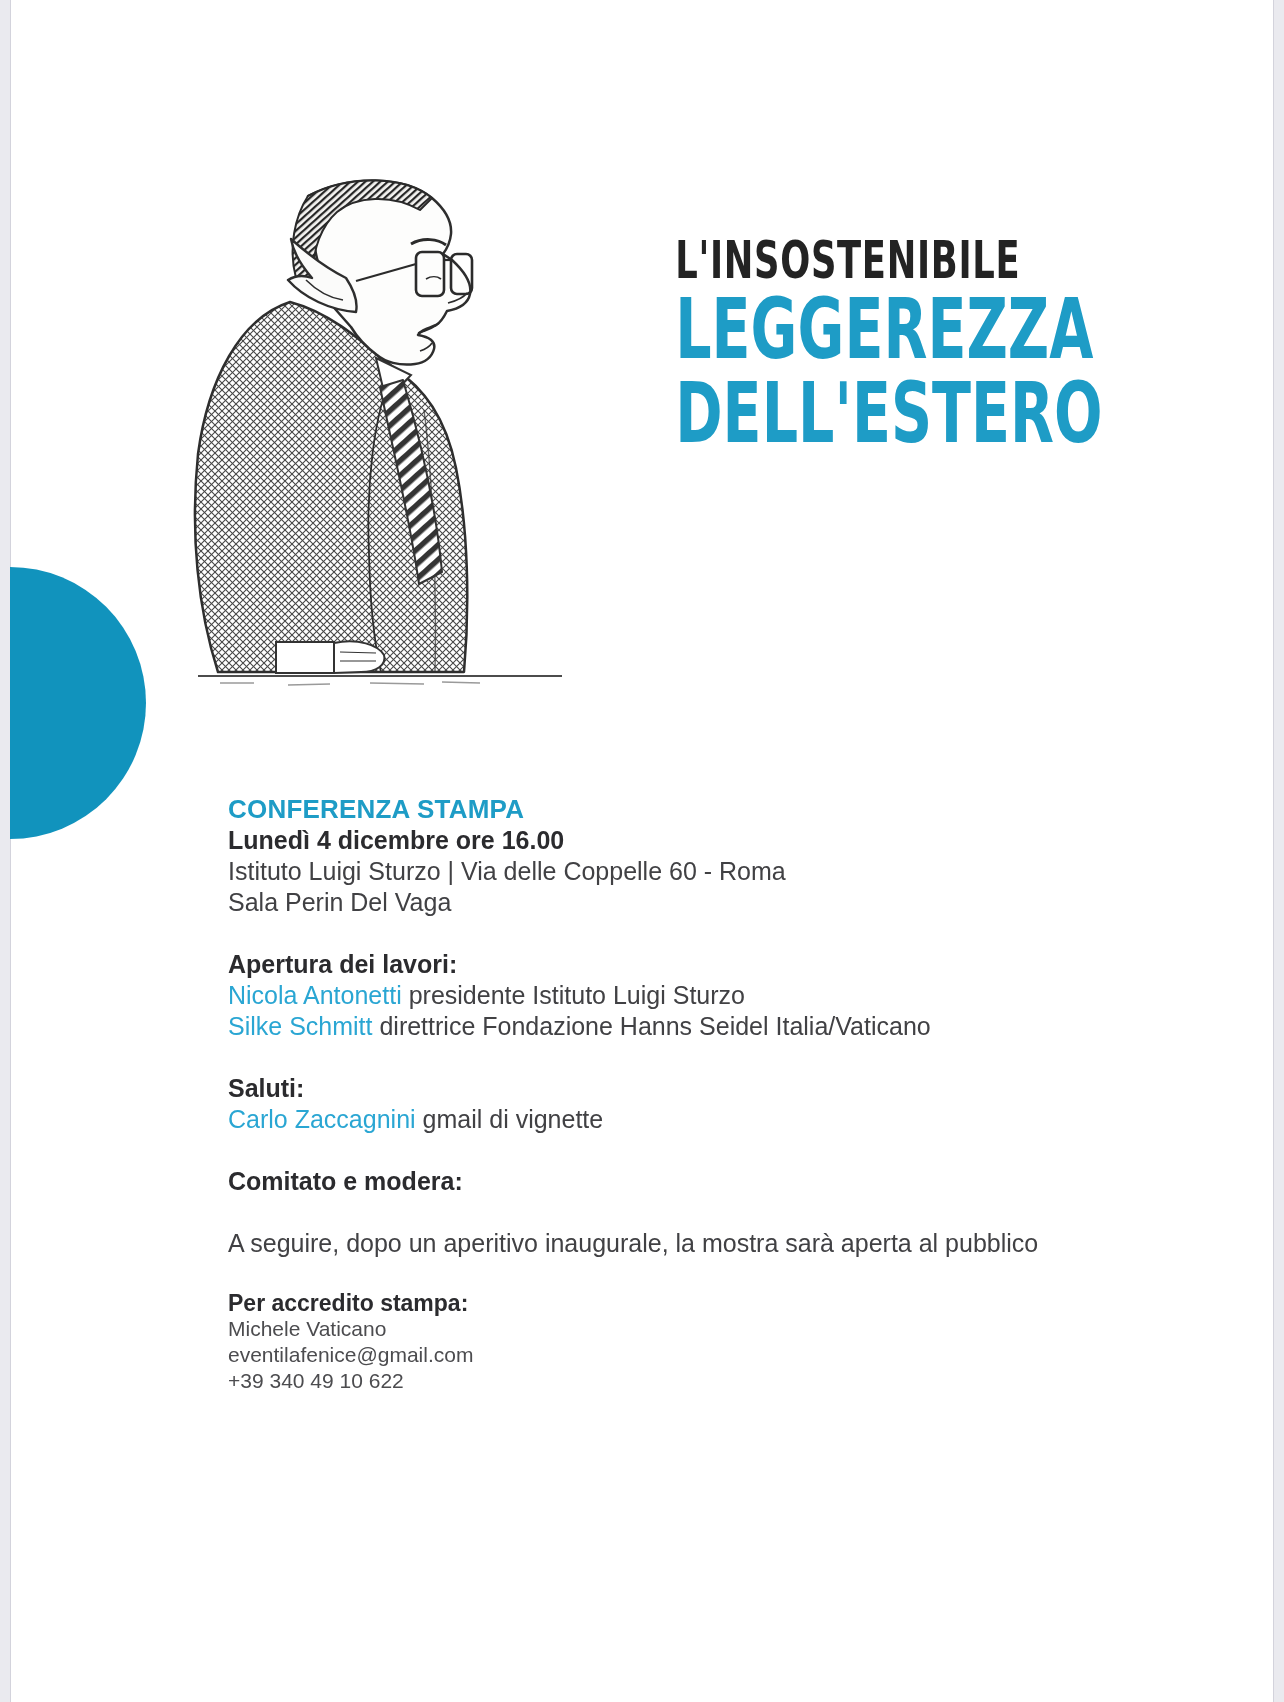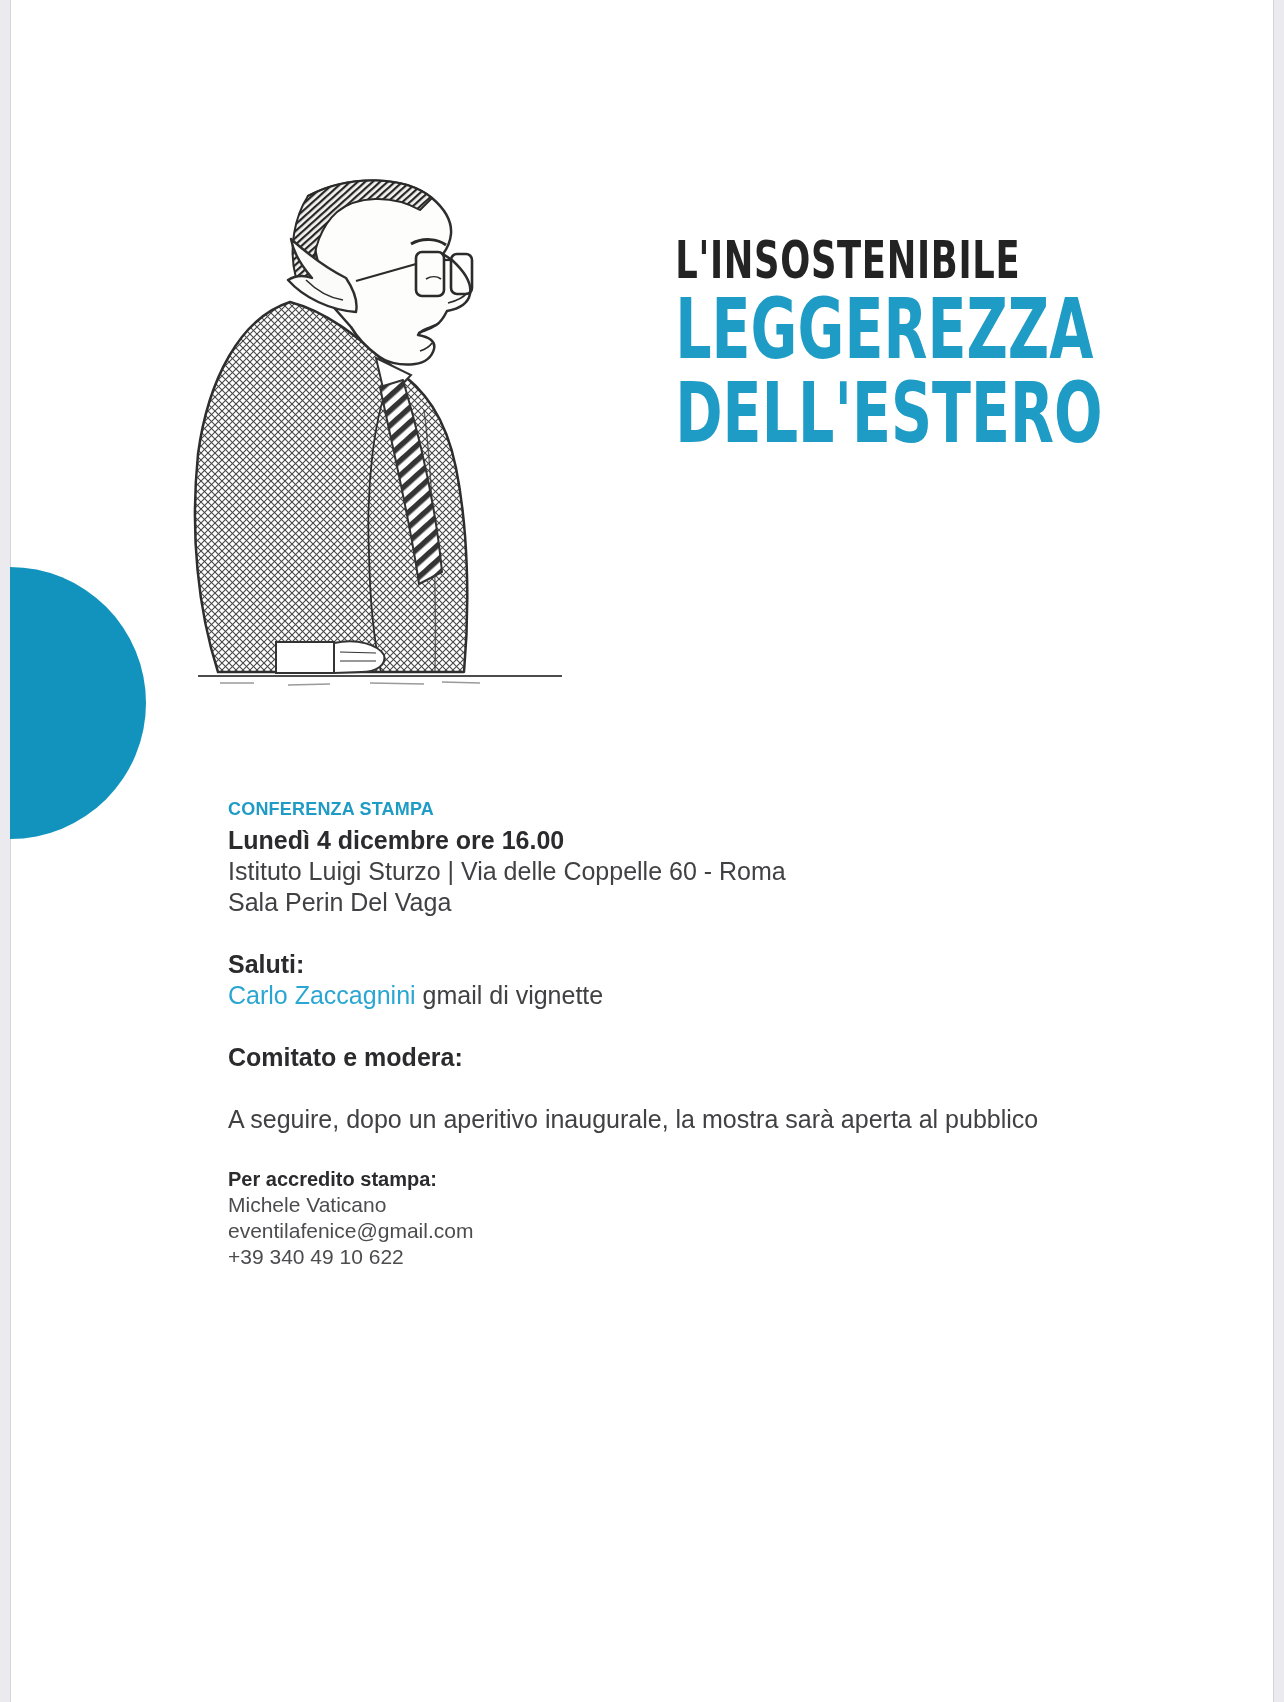--- a/index.html
+++ b/index.html
@@ -42,26 +42,26 @@
 
   .caricature{position:absolute;left:180px;top:152px;width:390px;height:540px;}
 
   .col{
     position:absolute;left:228px;top:794px;width:860px;
     font-size:25px;line-height:31px;color:var(--text);
   }
   .col p{margin:0;}
   .block{margin:0 0 31px 0;}
   .kicker{
-    color:var(--accent-blue);font-weight:bold;font-size:18px;letter-spacing:.2px;
+    color:var(--accent-blue);font-weight:bold;font-size:26px;letter-spacing:.2px;
   }
   .strong{font-weight:bold;color:var(--bold-text);}
   .person{color:var(--name-blue);}
   .contact{font-size:21px;line-height:26px;color:#4c4c4f;}
-  .contact .strong{font-size:20px;}
+  .contact .strong{font-size:23px;}
 </style>
 </head>
 <body>
 
 <div class="side-strip left"></div>
 <div class="side-strip right"></div>
 
 <div class="blue-circle"></div>
 
 <svg class="caricature" viewBox="0 0 390 540" xmlns="http://www.w3.org/2000/svg">
@@ -169,20 +169,25 @@
 <div class="col">
 
   <p class="kicker block">CONFERENZA STAMPA</p>
 
   <div class="block">
     <p class="strong">Lunedì 4 dicembre ore 16.00</p>
     <p>Istituto Luigi Sturzo | Via delle Coppelle 60 - Roma</p>
     <p>Sala Perin Del Vaga</p>
   </div>
 
+  <div class="block">
+    <p class="strong">Apertura dei lavori:</p>
+    <p><span class="person">Nicola Antonetti</span> <span>presidente Istituto Luigi Sturzo</span></p>
+    <p><span class="person">Silke Schmitt</span> <span>direttrice Fondazione Hanns Seidel Italia/Vaticano</span></p>
+  </div>
 
   <div class="block">
     <p class="strong">Saluti:</p>
     <p><span class="person">Carlo Zaccagnini</span> <span>gmail di vignette</span></p>
   </div>
 
 
   <div class="block">
     <p class="strong">Comitato e modera:</p>
   </div>

